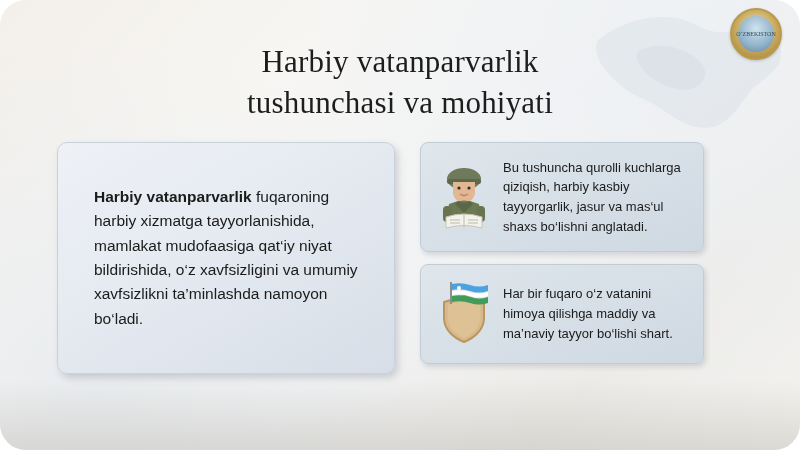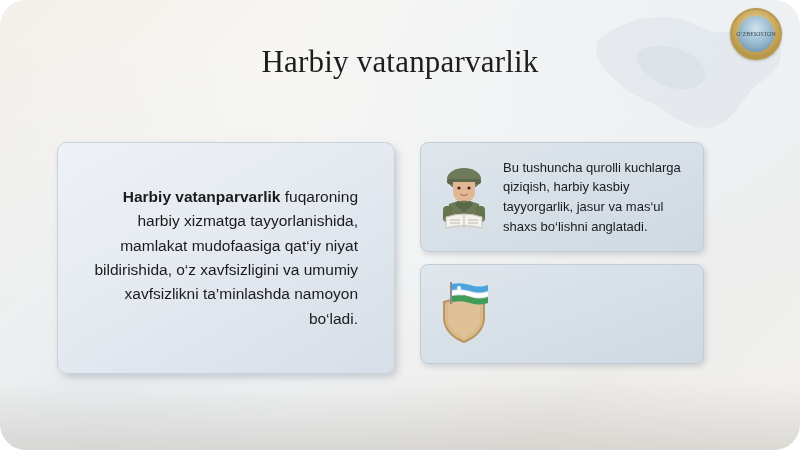--- a/index.html
+++ b/index.html
@@ -101,21 +101,21 @@
     border: 1px solid #c9d2dc;
     box-shadow: 3px 4px 7px rgba(90,100,115,0.25);
     display: flex;
     align-items: center;
     justify-content: center;
     box-sizing: border-box;
     padding: 12px 20px;
   }
   .main-card p {
     margin: 16px;
-    text-align: right;
+    text-align: left;
     font-size: 15.5px;
     line-height: 1.58;
     color: #1b1b1b;
   }
   .main-card p .lead {
     font-weight: bold;
   }
 
   
   .side-card {
@@ -163,20 +163,21 @@
   </svg>
 
   <div class="bottom-shade"></div>
 
   <div class="emblem">
     <div class="emblem-inner">O‘ZBEKISTON</div>
   </div>
 
   <div class="title">
     <div>Harbiy vatanparvarlik</div>
+    <div>tushunchasi va mohiyati</div>
   </div>
 
   <div class="main-card">
     <p><span class="lead">Harbiy vatanparvarlik</span><span> fuqaroning harbiy xizmatga tayyorlanishida, mamlakat mudofaasiga qat‘iy niyat bildirishida, o‘z xavfsizligini va umumiy xavfsizlikni ta’minlashda namoyon bo‘ladi.</span></p>
   </div>
 
   <div class="side-card side-card-1">
     <div class="icon-box">
       <svg width="58" height="70" viewBox="0 0 58 70" xmlns="http://www.w3.org/2000/svg">
 
@@ -210,15 +211,16 @@
         <path d="M27 18 L43 23 v13 c0 10 -8 16.5 -16 20 -8 -3.5 -16 -10 -16 -20 V23 z" fill="#e3c89f" opacity="0.6"></path>
 
         <rect x="13" y="0" width="2" height="22" fill="#8d8d8d"></rect>
 
         <path d="M15 2 q9 -2 18 1 q9 3 18 0 v6 q-9 3 -18 0 q-9 -3 -18 -1 z" fill="#4aa3df"></path>
         <path d="M15 9 q9 -2 18 1 q9 3 18 0 v4 q-9 3 -18 0 q-9 -3 -18 -1 z" fill="#ffffff"></path>
         <path d="M15 14 q9 -2 18 1 q9 3 18 0 v6 q-9 3 -18 0 q-9 -3 -18 -1 z" fill="#3f9d59"></path>
         <circle cx="22" cy="6" r="2" fill="#ffffff"></circle>
       </svg>
     </div>
+    <p class="card-text">Har bir fuqaro o‘z vatanini himoya qilishga maddiy va ma’naviy tayyor bo‘lishi shart.</p>
   </div>
 
 </div>
 
 </body></html>

